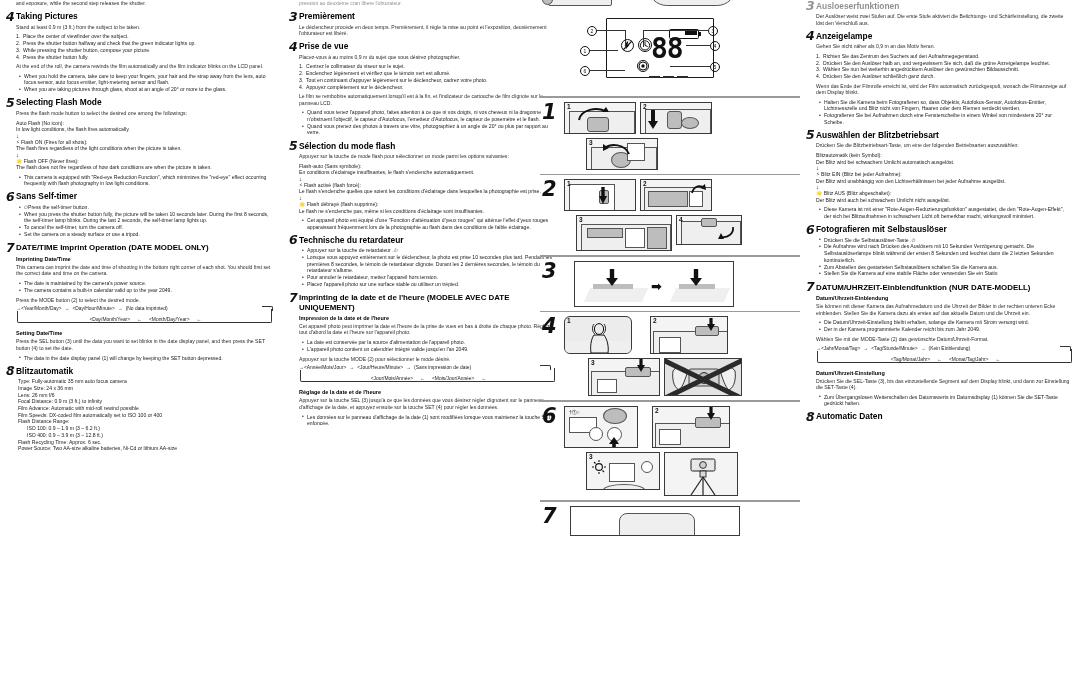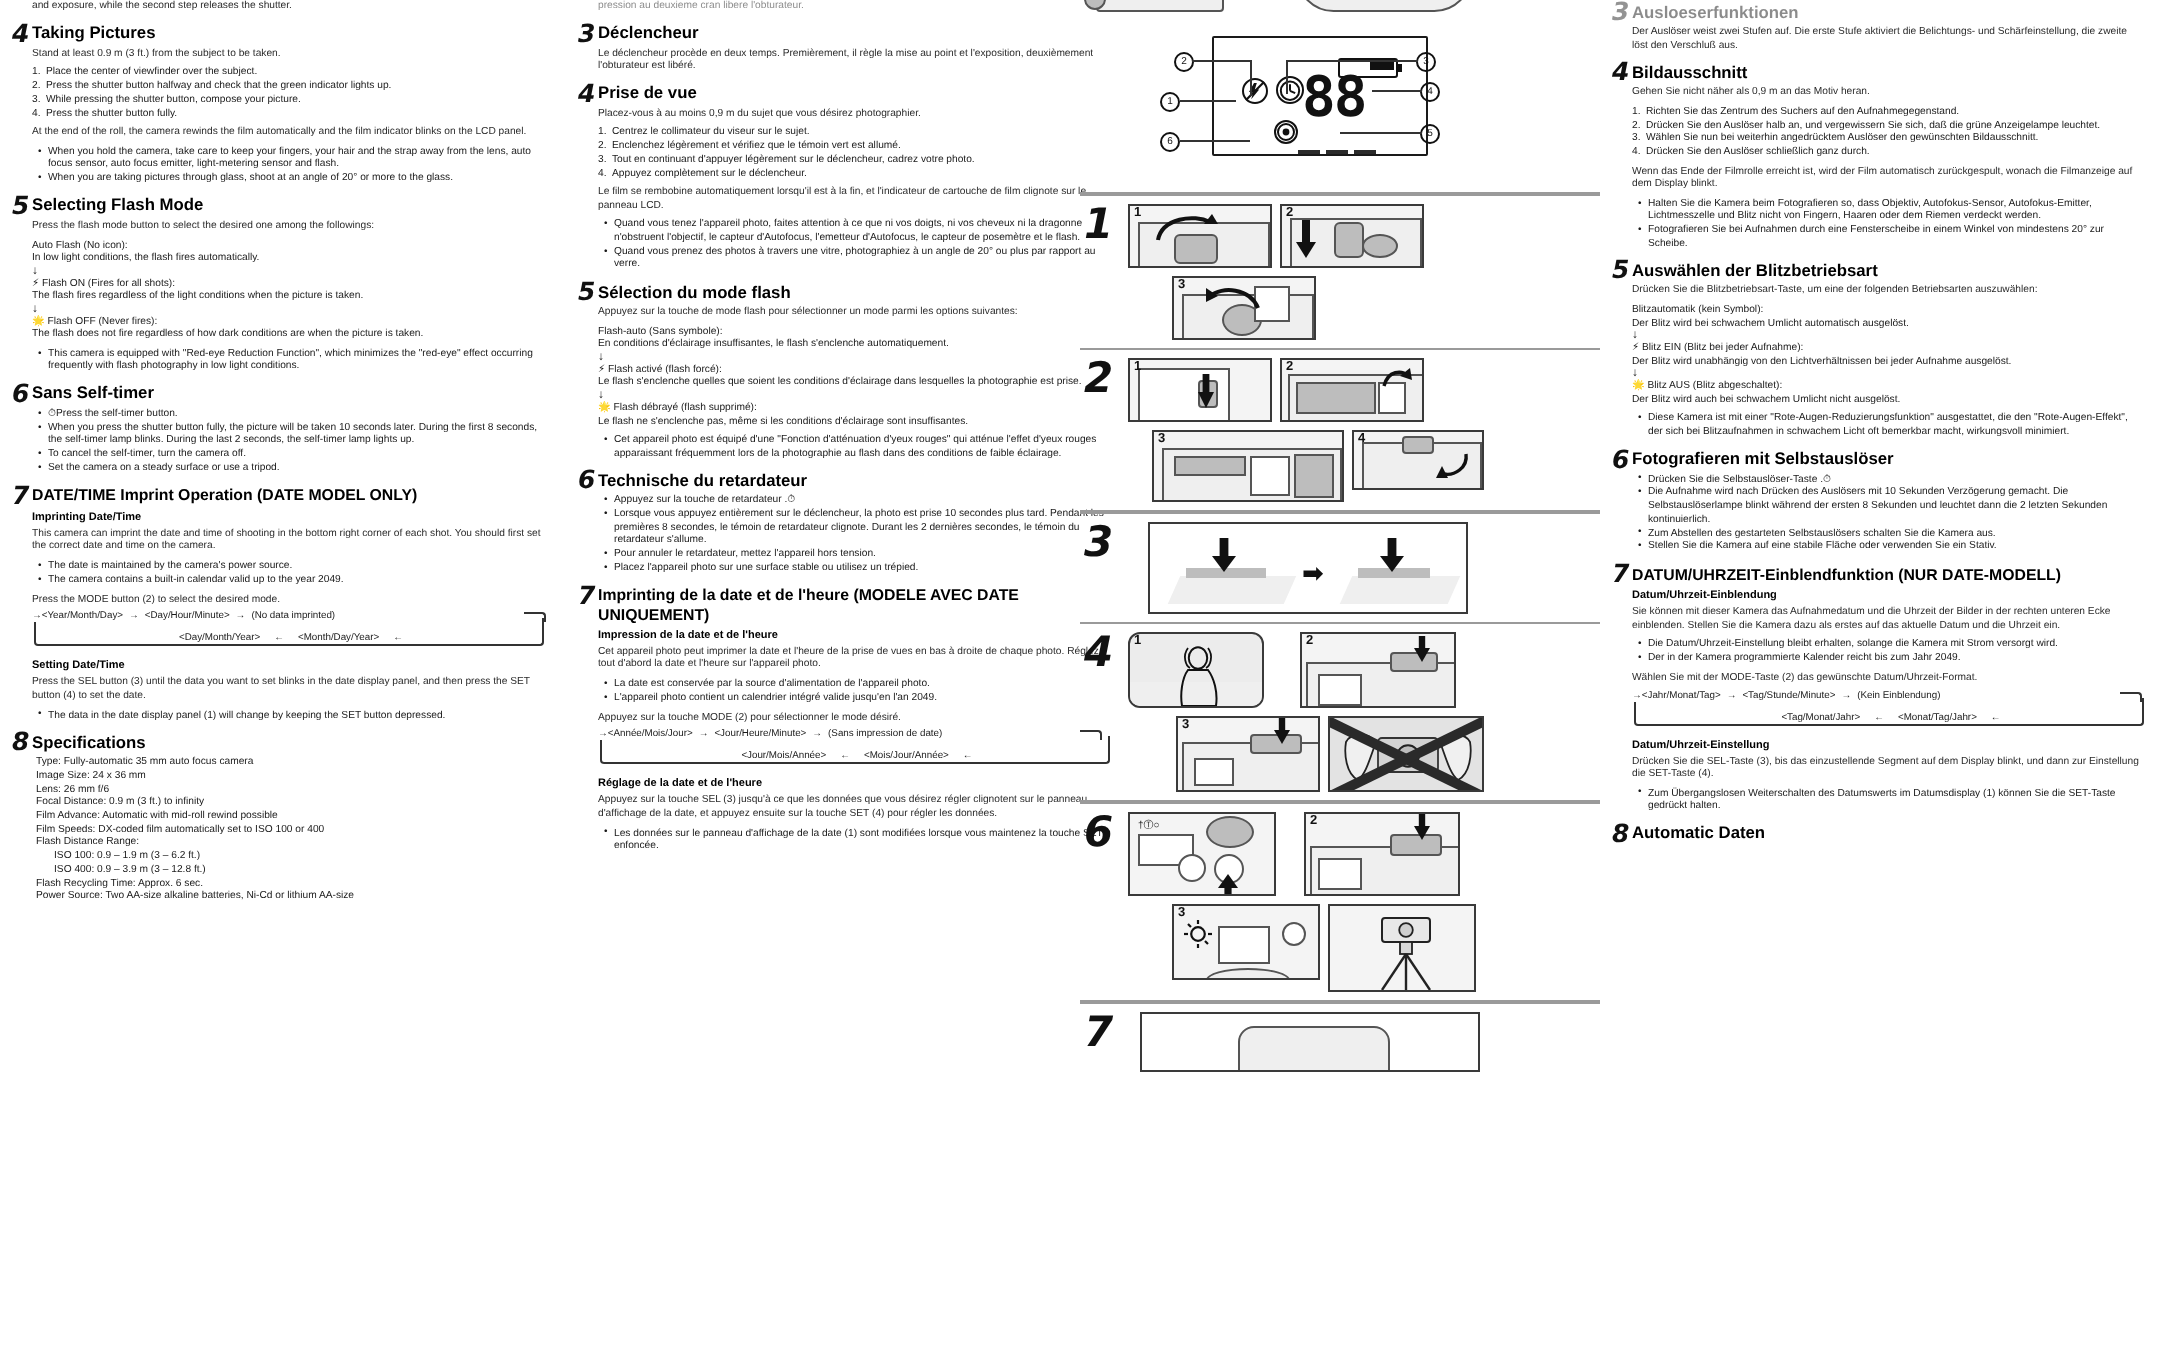--- a/index.html
+++ b/index.html
@@ -208,21 +208,21 @@
       </div>
 
       <div class="sub" style="margin-top:0">Setting Date/Time</div>
       <div class="para">Press the SEL button (3) until the data you want to set blinks in the date display panel, and then press the SET button (4) to set the date.</div>
       <ul class="dots">
         <li>The data in the date display panel (1) will change by keeping the SET button depressed.</li>
       </ul>
 
       <div class="sec">
         <div class="secnum">8</div>
-        <div class="sectitle">Specifications</div>
+        <div class="sectitle">Blitzautomatik</div>
       </div>
       <div class="spectable">
         <div>Type: Fully-automatic 35 mm auto focus camera</div>
         <div>Image Size: 24 x 36 mm</div>
         <div>Lens: 26 mm f/6</div>
         <div>Focal Distance: 0.9 m (3 ft.) to infinity</div>
         <div>Film Advance: Automatic with mid-roll rewind possible</div>
         <div>Film Speeds: DX-coded film automatically set to ISO 100 or 400</div>
         <div>Flash Distance Range:</div>
         <div class="ind">ISO 100: 0.9 – 1.9 m (3 – 6.2 ft.)</div>
@@ -232,21 +232,21 @@
       </div>
     </div>
   </div>
 
   <div class="col col-fr">
     <div class="colinner">
       <div class="lead" style="opacity:.55">pression au deuxieme cran libere l'obturateur.</div>
 
       <div class="sec">
         <div class="secnum">3</div>
-        <div class="sectitle">Déclencheur</div>
+        <div class="sectitle">Premièrement</div>
       </div>
       <div class="para">Le déclencheur procède en deux temps. Premièrement, il règle la mise au point et l'exposition, deuxièmement l'obturateur est libéré.</div>
 
       <div class="sec">
         <div class="secnum">4</div>
         <div class="sectitle">Prise de vue</div>
       </div>
       <div class="para">Placez-vous à au moins 0,9 m du sujet que vous désirez photographier.</div>
       <ol class="nums">
         <li><span class="n">1.</span><span>Centrez le collimateur du viseur sur le sujet.</span></li>
@@ -611,21 +611,21 @@
   <div class="col col-de">
     <div class="colinner">
       <div class="sec" style="opacity:.45;margin-top:0">
         <div class="secnum">3</div>
         <div class="sectitle">Ausloeserfunktionen</div>
       </div>
       <div class="para">Der Auslöser weist zwei Stufen auf. Die erste Stufe aktiviert die Belichtungs- und Schärfeinstellung, die zweite löst den Verschluß aus.</div>
 
       <div class="sec">
         <div class="secnum">4</div>
-        <div class="sectitle">Bildausschnitt</div>
+        <div class="sectitle">Anzeigelampe</div>
       </div>
       <div class="para">Gehen Sie nicht näher als 0,9 m an das Motiv heran.</div>
       <ol class="nums">
         <li><span class="n">1.</span><span>Richten Sie das Zentrum des Suchers auf den Aufnahmegegenstand.</span></li>
         <li><span class="n">2.</span><span>Drücken Sie den Auslöser halb an, und vergewissern Sie sich, daß die grüne Anzeigelampe leuchtet.</span></li>
         <li><span class="n">3.</span><span>Wählen Sie nun bei weiterhin angedrücktem Auslöser den gewünschten Bildausschnitt.</span></li>
         <li><span class="n">4.</span><span>Drücken Sie den Auslöser schließlich ganz durch.</span></li>
       </ol>
       <div class="para">Wenn das Ende der Filmrolle erreicht ist, wird der Film automatisch zurückgespult, wonach die Filmanzeige auf dem Display blinkt.</div>
       <ul class="dots">

